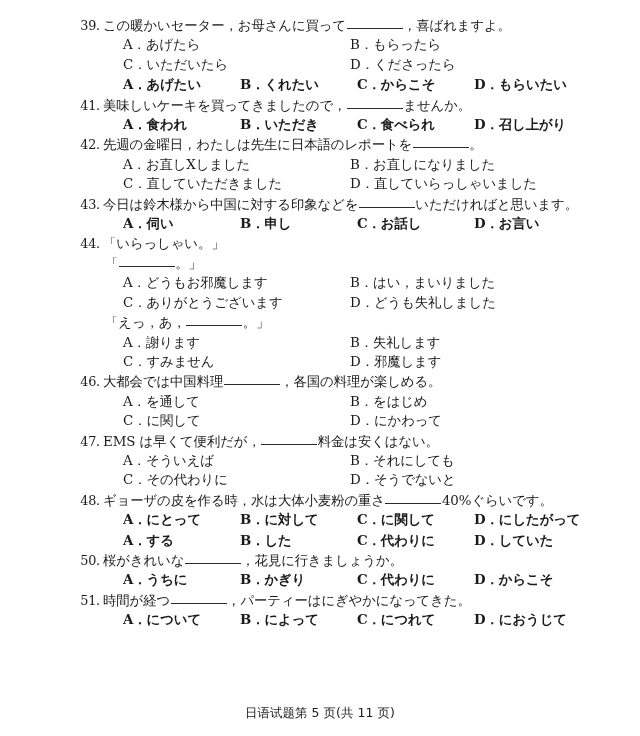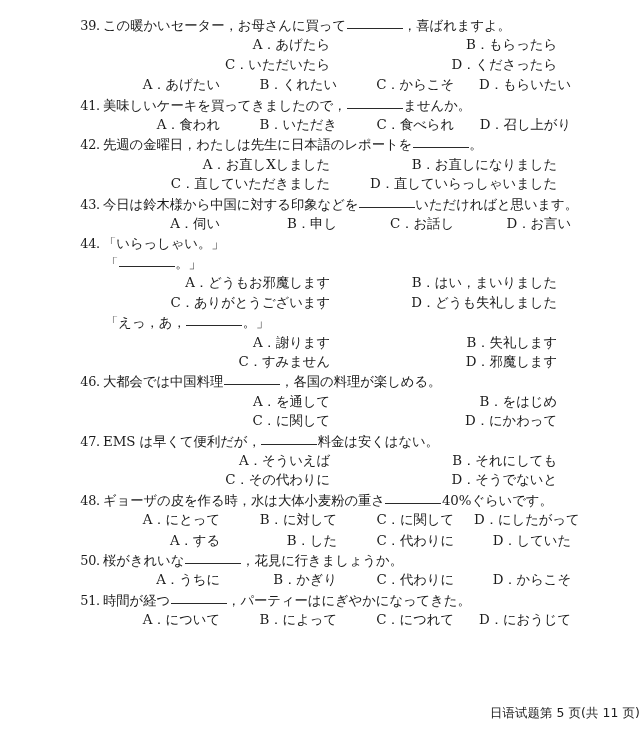--- a/index.html
+++ b/index.html
@@ -70,36 +70,35 @@
     display: block;
     white-space: nowrap;
     font-size: 13.4px;
     line-height: 19.4px;
     letter-spacing: -0.1px;
   }
   .opt {
     display: inline-block;
     vertical-align: top;
     overflow: visible;
-    text-align: right;
   }
   
   .opts.cols2 .opt { width: 227px; padding-left: 20px; box-sizing: border-box; }
   
-  .opts.cols4 .opt { width: 117px; padding-left: 20px; box-sizing: border-box; }
+  .opts.cols4 .opt { width: 117px; padding-left: 20px; box-sizing: border-box; font-weight: bold; }
   .opts.cols4 .opt.wide { width: 124px; }
 
   .opt-key { }
 
   .footer {
     position: absolute;
     left: 0;
     right: 0;
     bottom: 14px;
-    text-align: right;
+    text-align: center;
     font-size: 12.4px;
     font-family: "DejaVu Sans", "Liberation Sans", sans-serif;
     letter-spacing: 0.1px;
     color: #1b1b1b;
   }
 </style>
 </head>
 <body>
 
 <div id="page">

